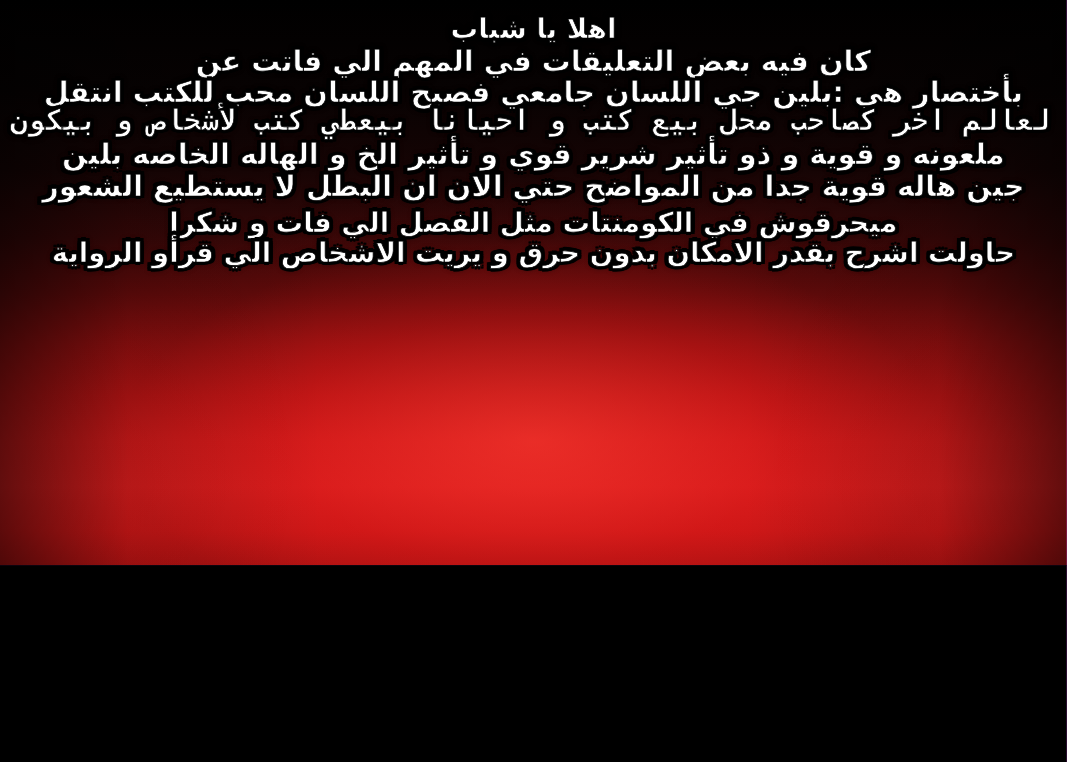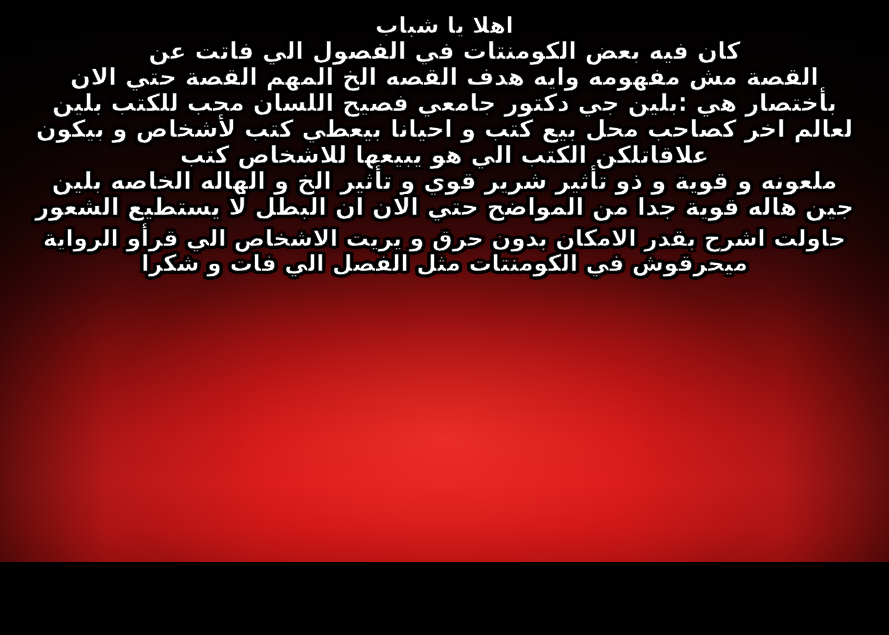--- a/index.html
+++ b/index.html
@@ -3,21 +3,21 @@
 <meta charset="utf-8">
 <style>
   html, body {
     margin: 0;
     padding: 0;
     background: #000;
   }
   #stage {
     position: relative;
     width: 889px;
-    height: 562px;
+    height: 471px;
     overflow: hidden;
     background: #d946ef;
   }
   
   #bg-base {
     position: absolute;
     inset: 0;
     background: linear-gradient(to bottom,
         #000000 0%,
         #070202 16%,
@@ -79,44 +79,42 @@
       -3px 0 0 #000, 3px 0 0 #000, 0 -3px 0 #000, 0 3px 0 #000,
       -3px -2px 0 #000, 3px -2px 0 #000, -3px 2px 0 #000, 3px 2px 0 #000,
       0 0 5px #000;
     -webkit-text-stroke: 0.6px #000;
     margin: 0 0 2px 0;
   }
   .l0  { font-size: 23px; margin-top: 4px; }
   .l1  { font-size: 24px; }
   .l2  { font-size: 24px; }
   .l3  { font-size: 24px; }
-  .l4  { font-size: 24px; }
+  .l4  { font-size: 24px; font-family: Liberation Mono, monospace; }
   .l5  { font-size: 24px; }
   .l6  { font-size: 24px; }
   .l7  { font-size: 24px; text-align: center; }
   .l8  { font-size: 24px; }
   .l9  { font-size: 23px; }
   .l10 { font-size: 23px; }
   .l11 { font-size: 23px; }
   .spacer-sm { height: 6px; }
 </style>
 </head>
 <body>
 
 <div id="stage">
   <div id="bg-base"></div>
   <div id="bg-glow"></div>
   <div id="bg-vignette"></div>
 
   <div id="text-layer">
     <div class="line l0">اهلا يا شباب</div>
-    <div class="line l1">كان فيه بعض الكومنتات في الفصول الي فاتت عن</div>
-    <div class="line l2">القصة مش مفهومه وايه هدف القصه الخ المهم القصة حتي الان</div>
-    <div class="line l3">بأختصار هي :بلين جي دكتور جامعي فصيح اللسان محب للكتب بلين</div>
+    <div class="line l1">كان فيه بعض التعليقات في المهم الي فاتت عن</div>
+    <div class="line l3">بأختصار هي :بلين جي اللسان جامعي فصيح اللسان محب للكتب انتقل</div>
     <div class="line l4">لعالم اخر كصاحب محل بيع كتب و احيانا بيعطي كتب لأشخاص و بيكون</div>
-    <div class="line l5">علاقاتلكن الكتب الي هو يبيعها للاشخاص كتب</div>
     <div class="line l6">ملعونه و قوية و ذو تأثير شرير قوي و تأثير الخ و الهاله الخاصه بلين</div>
     <div class="line l7">جين هاله قوية جدا من المواضح حتي الان ان البطل لا يستطيع الشعور</div>
     <div class="spacer-sm"></div>
+    <div class="line l11">ميحرقوش في الكومنتات مثل الفصل الي فات و شكرا</div>
     <div class="line l10">حاولت اشرح بقدر الامكان بدون حرق و يريت الاشخاص الي قرأو الرواية</div>
-    <div class="line l11">ميحرقوش في الكومنتات مثل الفصل الي فات و شكرا</div>
   </div>
 </div>
 
 </body></html>

